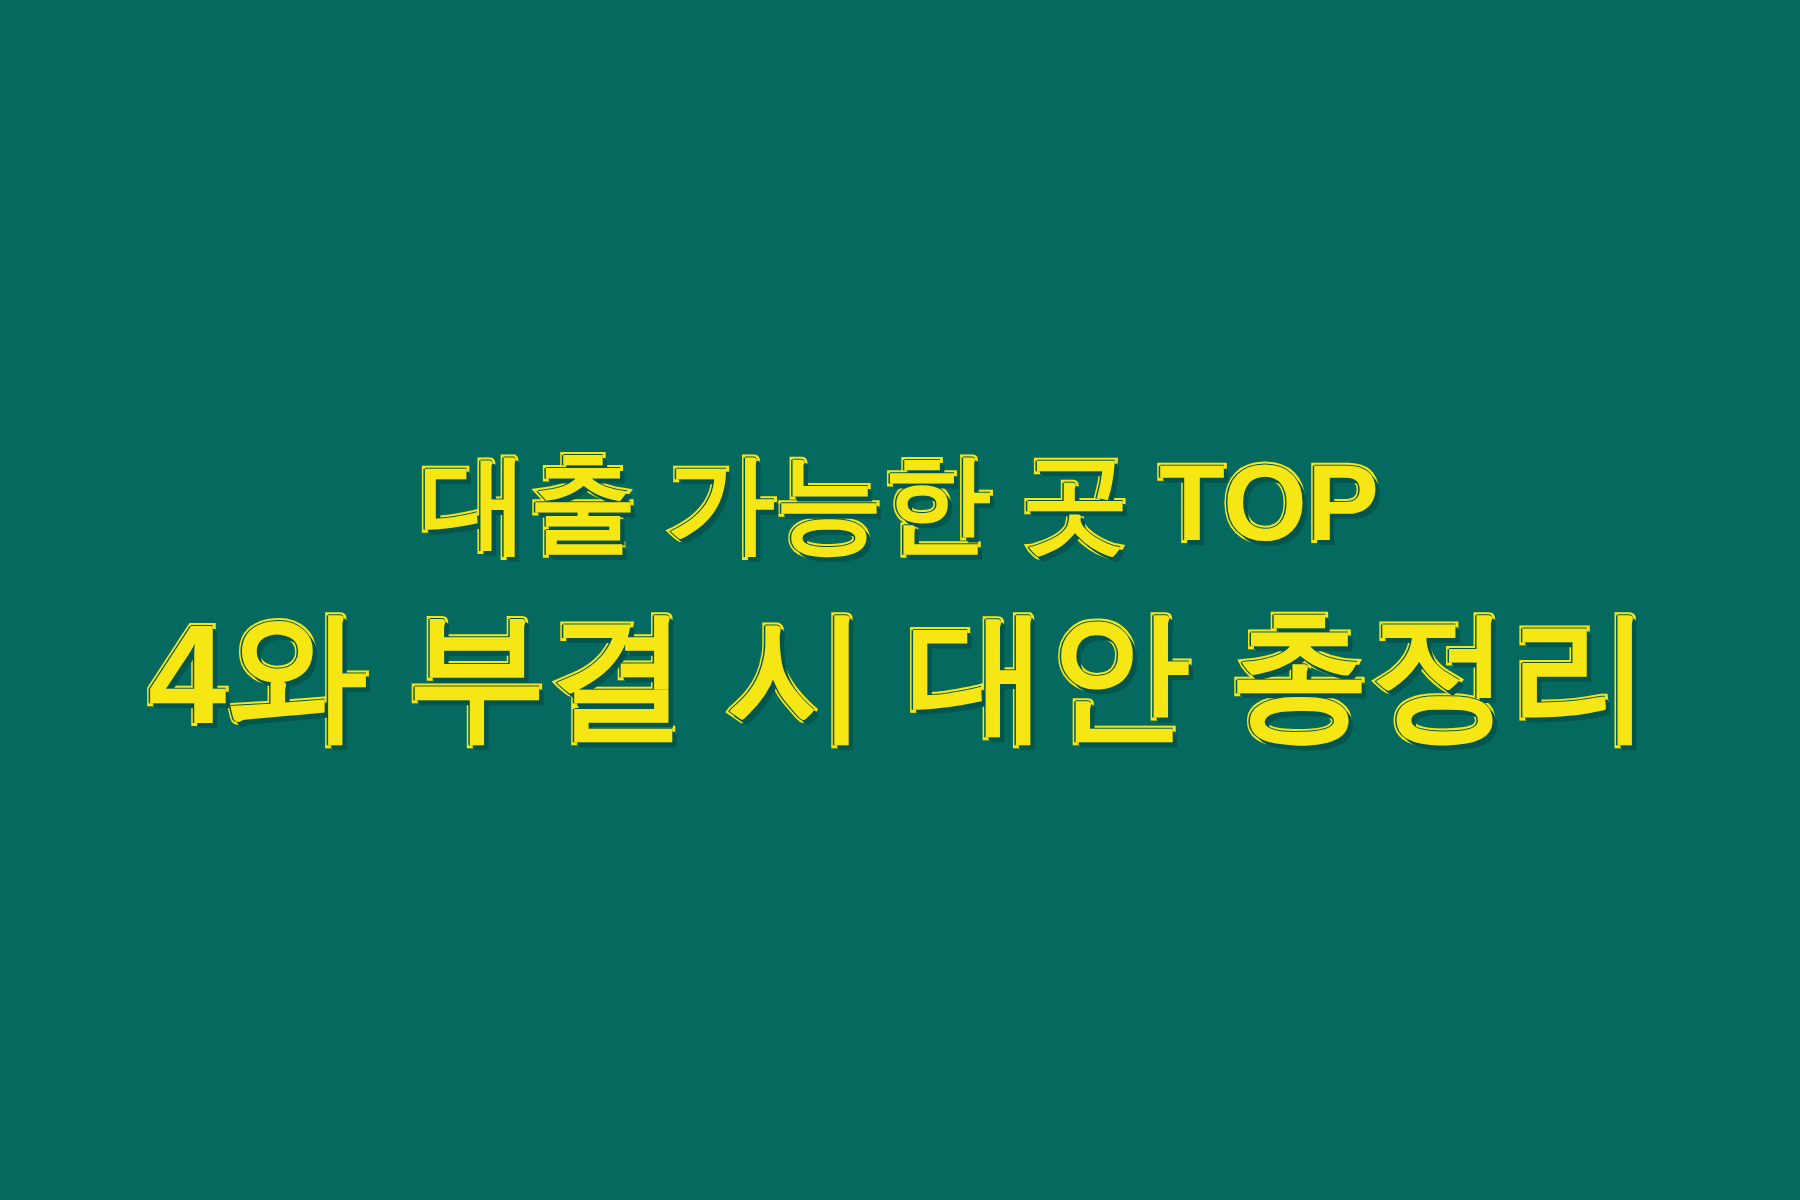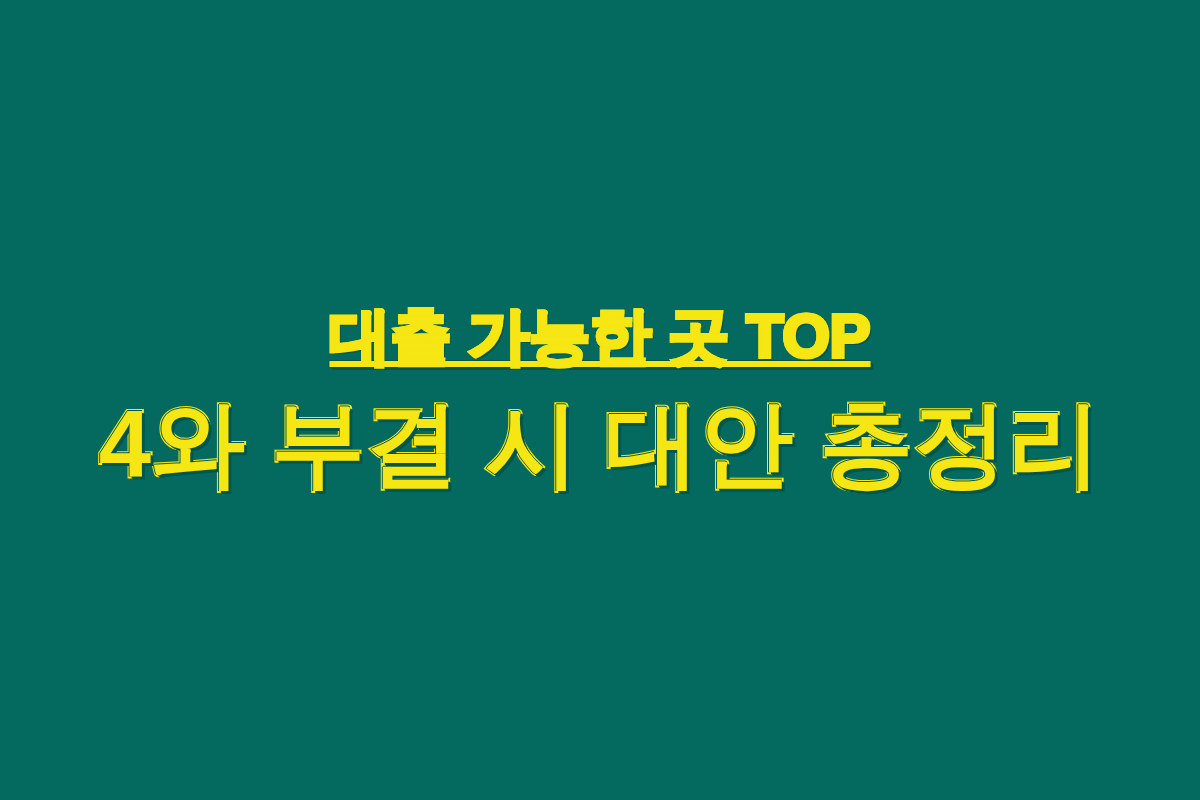--- a/index.html
+++ b/index.html
@@ -55,23 +55,22 @@
       -1px  0   0 #04564d,
        0   -1px 0 #04564d;
   }
 
   .headline-line.line-1 {
     font-size: 97px;
     letter-spacing: -2px;
   }
 
   .headline-line.line-2 {
-    font-size: 61px;
+    font-size: 72px;
     letter-spacing: 0px;
-    text-decoration: underline;
   }
 
   .headline-line.line-3 {
     font-size: 94px;
     letter-spacing: 0px;
     margin-top: 20px;
   }
 </style>
 </head>
 <body>

